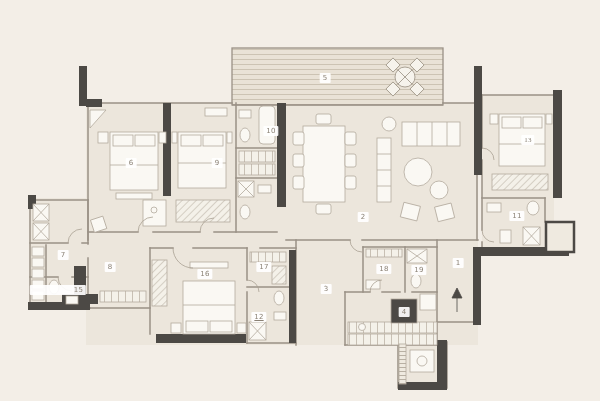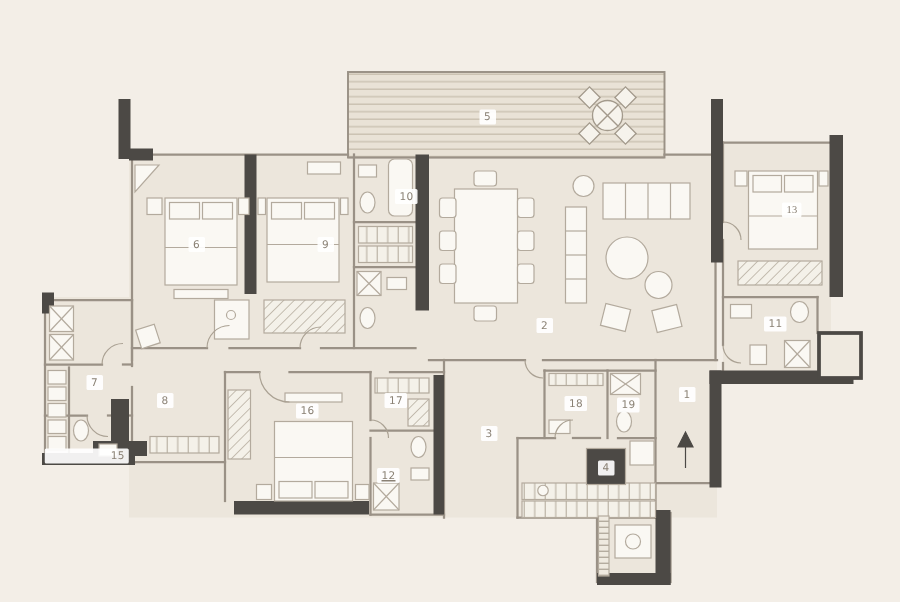--- a/index.html
+++ b/index.html
@@ -327,19 +327,19 @@
       <div class="room-label" style="left: 325px; top: 78px;">5</div>
       <div class="room-label" style="left: 131px; top: 163px;">6</div>
       <div class="room-label" style="left: 63px; top: 255px;">7</div>
       <div class="room-label" style="left: 110px; top: 267px;">8</div>
       <div class="room-label" style="left: 217px; top: 163px;">9</div>
       <div class="room-label" style="left: 255px; top: 131px; margin-left: 16px;">10</div>
       <div class="room-label" style="left: 205px; top: 274px;">16</div>
       <div class="room-label" style="left: 259px; top: 317px; text-decoration: underline;">12</div>
       <div class="room-label" style="left: 528px; top: 140px; font-family: Liberation Serif, serif;">13</div>
       <div class="room-label" style="left: 517px; top: 216px;">11</div>
-      <div class="room-label" style="left: 58px; top: 304px; padding-left: 44px;">15</div>
+      <div class="room-label" style="left: 58px; top: 290px; padding-left: 44px;">15</div>
       <div class="room-label" style="left: 264px; top: 267px;">17</div>
       <div class="room-label" style="left: 384px; top: 269px;">18</div>
       <div class="room-label" style="left: 419px; top: 270px; text-align: right;">19</div>
     </div>
 
 </div>
 
 </body></html>

